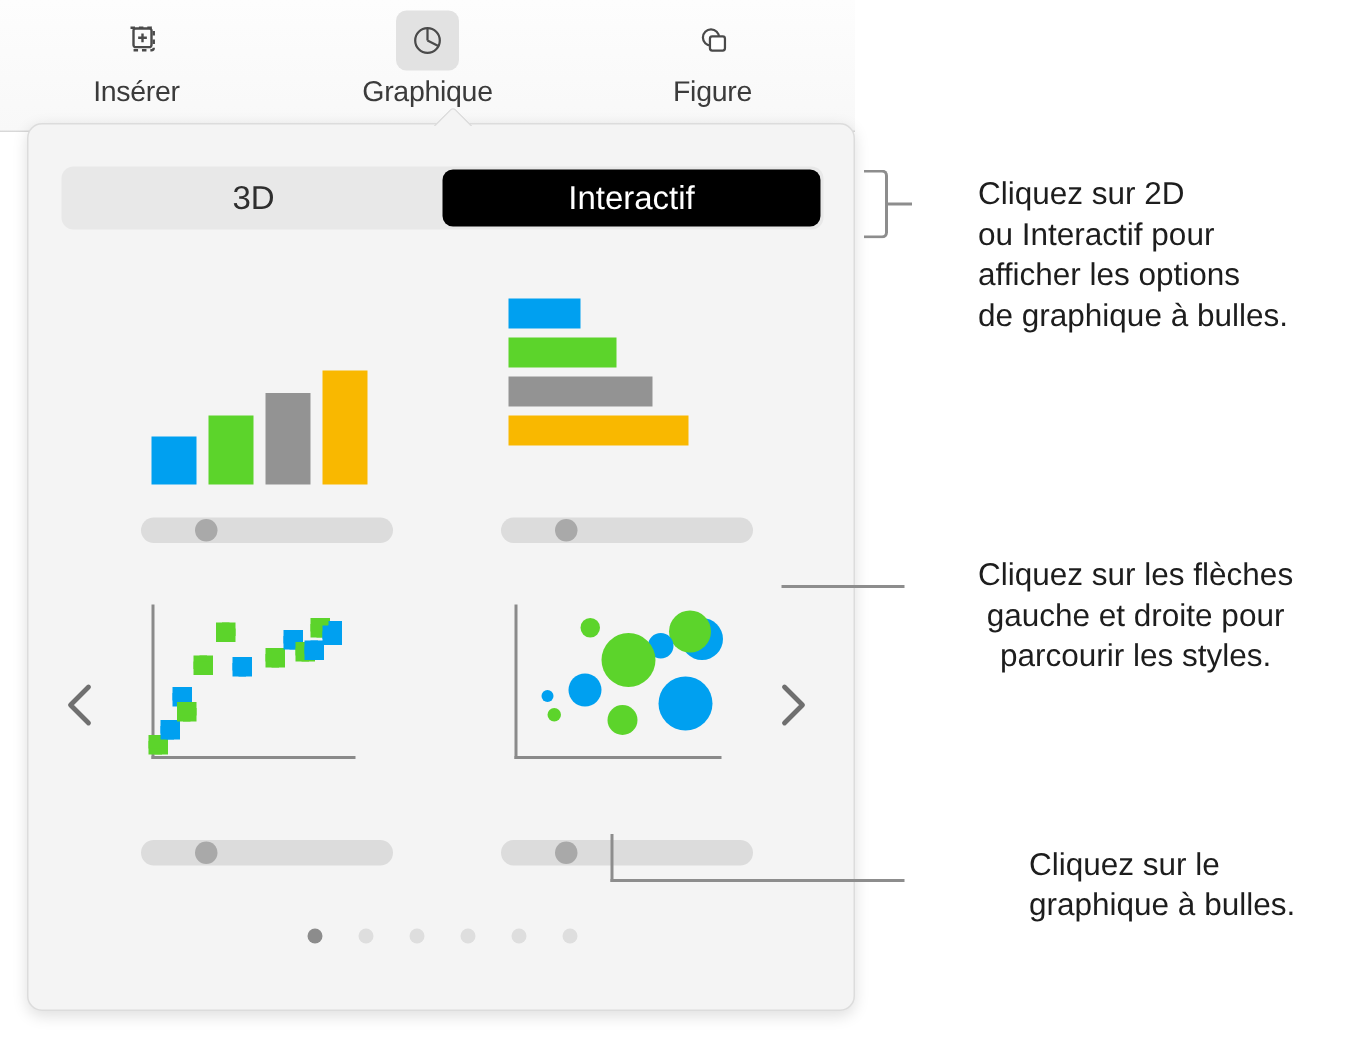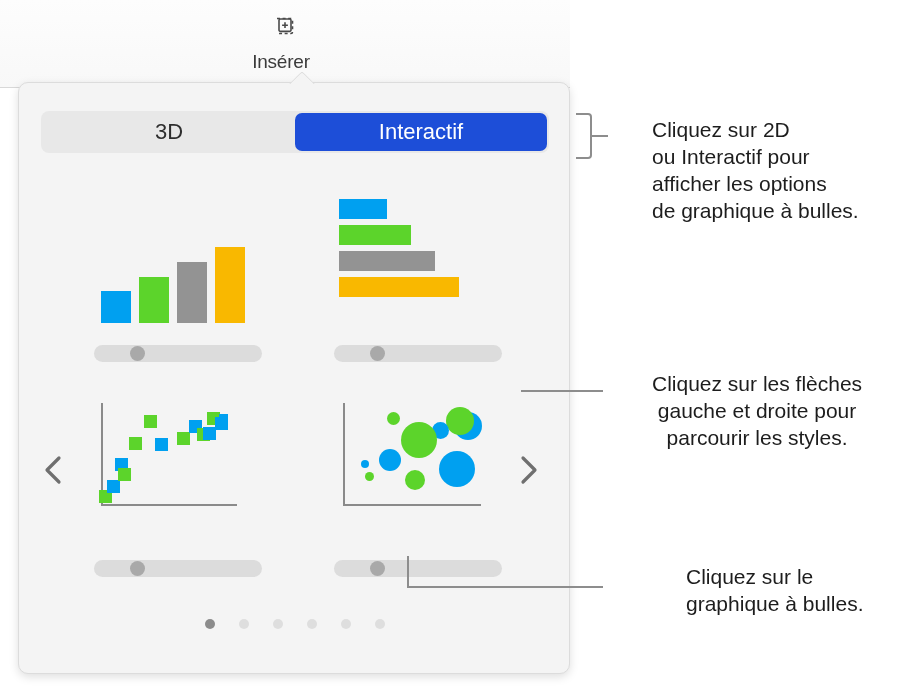--- a/index.html
+++ b/index.html
@@ -89,21 +89,21 @@
     border-radius: 7px;
     position: relative;
   }
   .seg + .seg::before {
     content: "";
     position: absolute; left: 0; top: 9px;
     width: 1px; height: 22px;
     background: #cfcfcf;
   }
   .seg.active {
-    background: #1d4ed8;
+    background: #000000;
     color: #ffffff;
   }
   .seg.active::before, .seg.active + .seg::before { display: none; }
 
   
   .grid {
     position: absolute; left: 60px; top: 100px;
     width: 430px; height: 400px;
   }
   .cell { position: absolute; width: 195px; height: 185px; }
@@ -207,22 +207,44 @@
               <path d="M9.5 6 H18.5 A1.4 1.4 0 0 1 20 7.4 V17 A1.4 1.4 0 0 1 18.5 18.4 H9.5
                        A1.4 1.4 0 0 1 8 17 V7.4 A1.4 1.4 0 0 1 9.5 6 Z"></path>
               <path d="M14 9.3 V15.1 M11.1 12.2 H16.9"></path>
             </g>
           </svg>
         </div>
         <div class="tb-label">Insérer</div>
       </div>
 
 
-
-
+      <div class="tb-item selected">
+        <div class="tb-iconbox">
+          <svg width="28" height="28" viewBox="0 0 28 28">
+            <g fill="none" stroke="#4a4a4a" stroke-width="1.5">
+              <circle cx="14" cy="14" r="8.2"></circle>
+              <path d="M14 14 V5.8 M14 14 L21.2 17.7"></path>
+            </g>
+          </svg>
+        </div>
+        <div class="tb-label">Graphique</div>
+      </div>
+
+
+      <div class="tb-item">
+        <div class="tb-iconbox">
+          <svg width="28" height="28" viewBox="0 0 28 28">
+            <g fill="none" stroke="#4a4a4a" stroke-width="1.5">
+              <circle cx="13" cy="12" r="5.4"></circle>
+              <rect x="12.3" y="11.3" width="10" height="9.4" rx="1.5" fill="#ffffff"></rect>
+            </g>
+          </svg>
+        </div>
+        <div class="tb-label">Figure</div>
+      </div>
 
     </div>
   </div>
 
   <div class="popover">
     <div class="popover-arrow"></div>
 
     <div class="segmented">
       <div class="seg">3D</div>
       <div class="seg active">Interactif</div>

